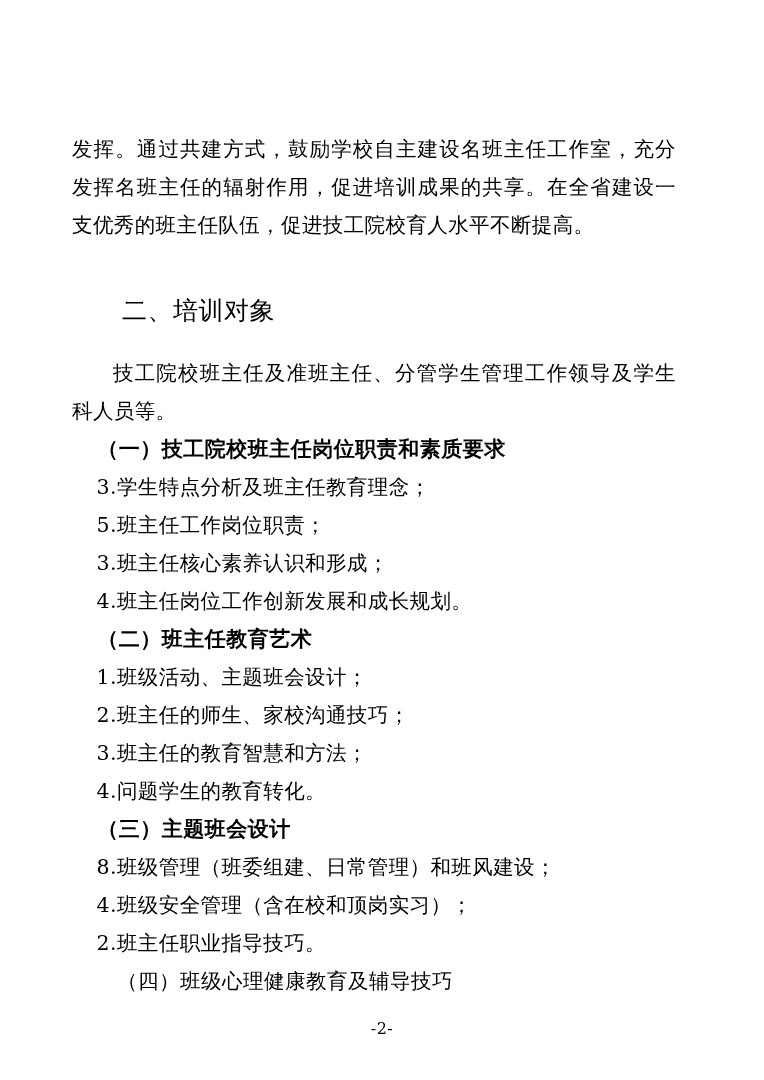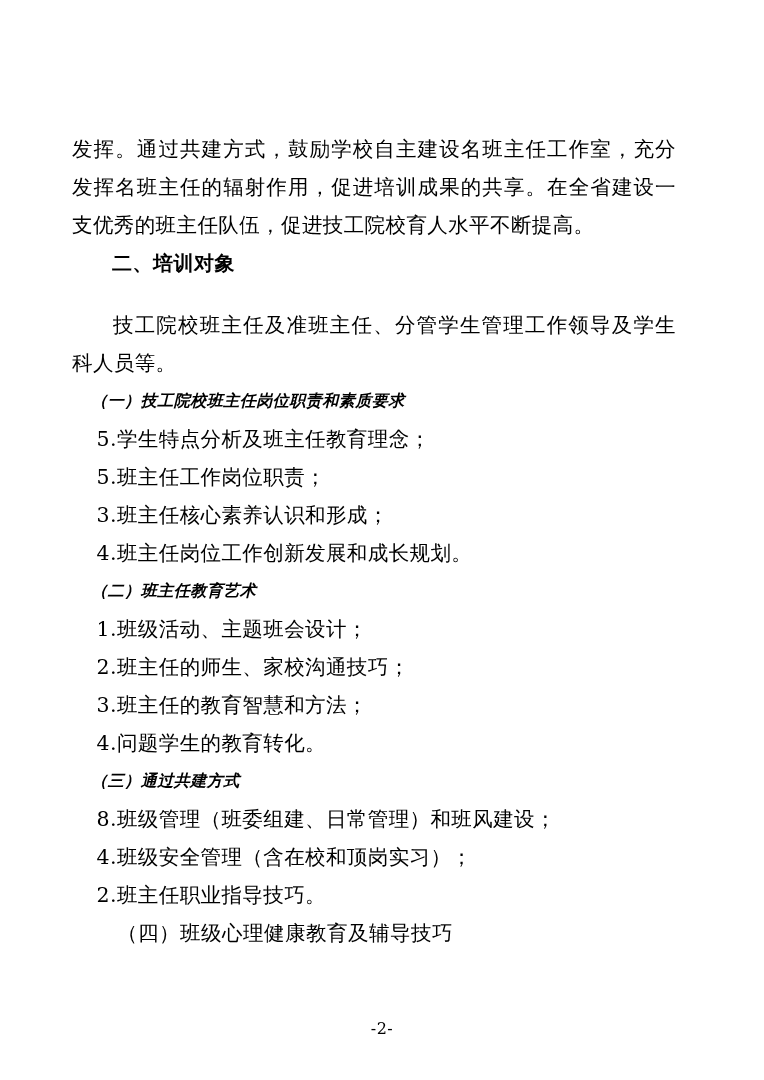--- a/index.html
+++ b/index.html
@@ -37,32 +37,32 @@
   }
   .para {
     text-indent: 0;
   }
   .indent2 {
     text-indent: 2em;
     margin-top: 24px;
   }
   .heading {
     font-family: "DejaVu Sans", "Liberation Sans", sans-serif;
-    font-weight: bold;
+    font-weight: normal;
     text-indent: 2em;
-    font-size: 20px;
+    font-size: 25px;
     letter-spacing: 0.5px;
+    margin-top: 48px;
   }
   .subheading {
     font-family: "DejaVu Sans", "Liberation Sans", sans-serif;
     font-weight: bold;
     text-indent: 1.2em;
-    font-size: 16px;
+    font-size: 21px;
     letter-spacing: 0.5px;
-    font-style: italic;
   }
   .subheading-wide {
     font-family: "DejaVu Sans", "Liberation Sans", sans-serif;
     font-weight: normal;
     text-indent: 2.2em;
     font-size: 20.5px;
     letter-spacing: 0.5px;
   }
   .item {
     text-indent: 1.2em;
@@ -87,32 +87,32 @@
   <div class="doc-body">
 
     <p class="para">发挥。通过共建方式，鼓励学校自主建设名班主任工作室，充分发挥名班主任的辐射作用，促进培训成果的共享。在全省建设一支优秀的班主任队伍，促进技工院校育人水平不断提高。</p>
 
     <p class="heading">二、培训对象</p>
 
     <p class="indent2">技工院校班主任及准班主任、分管学生管理工作领导及学生科人员等。</p>
 
 
     <p class="subheading">（一）技工院校班主任岗位职责和素质要求</p>
-    <p class="item">5.学生特点分析及班主任教育理念；</p>
+    <p class="item">3.学生特点分析及班主任教育理念；</p>
     <p class="item">5.班主任工作岗位职责；</p>
     <p class="item">3.班主任核心素养认识和形成；</p>
     <p class="item">4.班主任岗位工作创新发展和成长规划。</p>
 
     <p class="subheading">（二）班主任教育艺术</p>
     <p class="item">1.班级活动、主题班会设计；</p>
     <p class="item">2.班主任的师生、家校沟通技巧；</p>
     <p class="item">3.班主任的教育智慧和方法；</p>
     <p class="item">4.问题学生的教育转化。</p>
 
-    <p class="subheading">（三）通过共建方式</p>
+    <p class="subheading">（三）主题班会设计</p>
     <p class="item">8.班级管理（班委组建、日常管理）和班风建设；</p>
     <p class="item">4.班级安全管理（含在校和顶岗实习）；</p>
     <p class="item">2.班主任职业指导技巧。</p>
 
     <p class="subheading-wide">（四）班级心理健康教育及辅导技巧</p>
 
   </div>
 
   <div class="page-number">-2-</div>
 </div>

